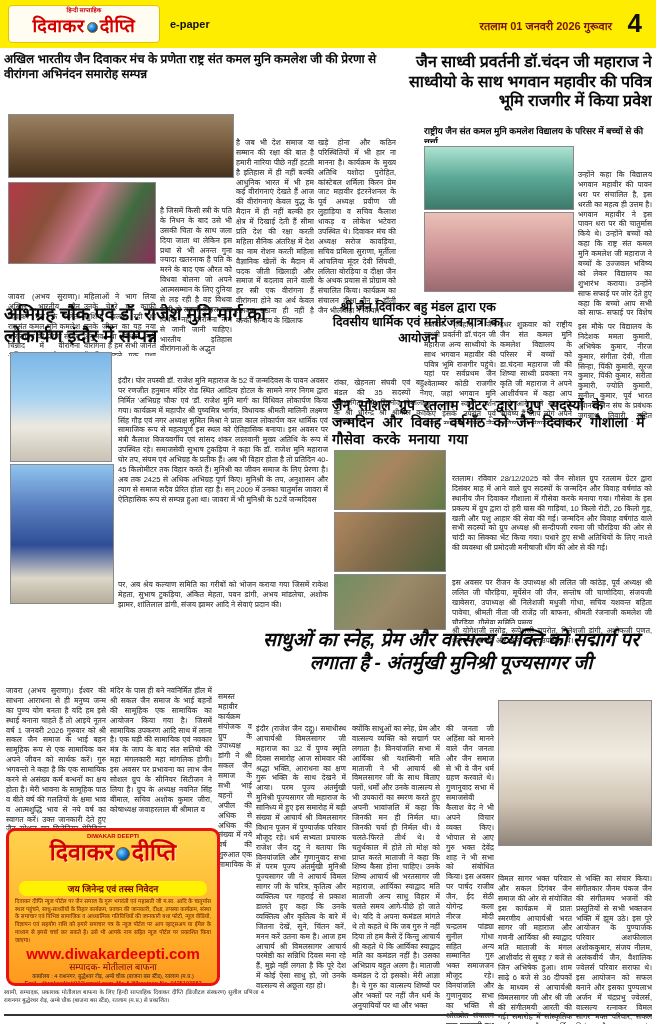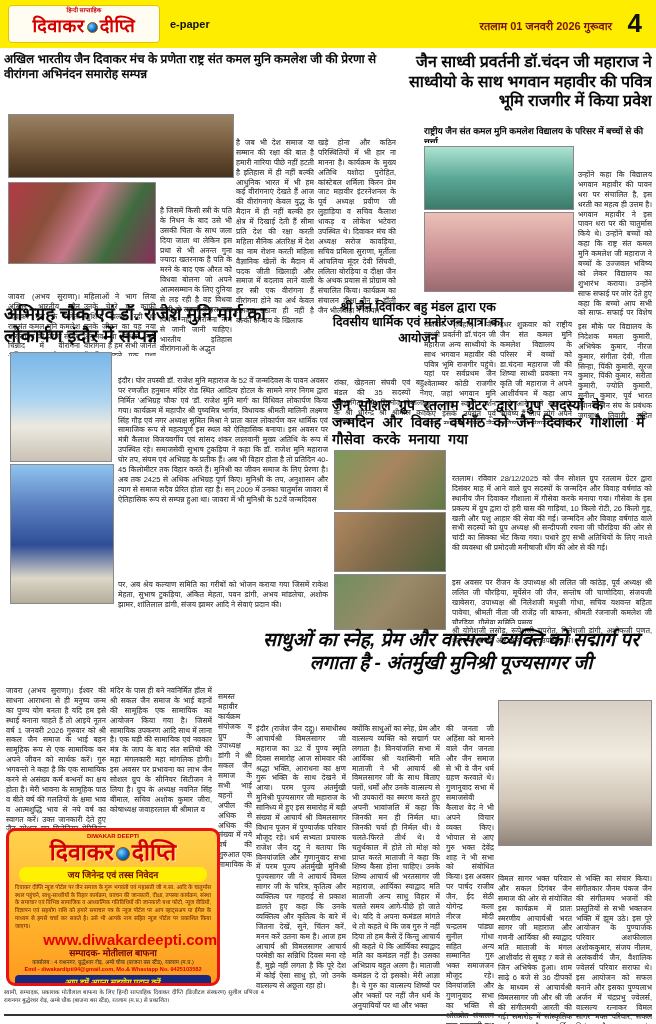--- a/index.html
+++ b/index.html
@@ -34,24 +34,24 @@
   .ph-cow { background:linear-gradient(130deg,#7a9a5a 0%,#a8845f 45%,#5f7a46 100%); }
   .ph-feed { background:linear-gradient(130deg,#b0885f 0%,#7f6a4a 50%,#4f5f3a 100%); }
   .ph-crowd { background:linear-gradient(130deg,#6f8f5f 0%,#9a8a6a 50%,#7f6f50 100%); }
   .ph-monks-white { background:linear-gradient(180deg,#d9d0c5 0%,#f0eadf 38%,#d1c6b6 70%,#90847a 100%); }
 
   
   .ad { position:absolute; left:6px; top:828px; width:214px; height:158px; border:3px solid #e81212; border-radius:9px;
         background:linear-gradient(180deg,#ffd24d 0%,#ffb52e 55%,#ff9a1f 100%); overflow:hidden; padding-top:2px; }
   .ad-brand-small { font-size:6px; font-weight:bold; color:#c40000; text-align:center; line-height:7px; }
   .ad-brand { font-size:23px; font-weight:800; color:#d40000; text-align:center; line-height:25px; text-shadow:1px 1px 0 #ffe9a8; }
-  .ad-slogan { background:#fff200; color:#7a0000; font-weight:bold; font-size:9px; text-align:center; border-radius:7px; margin:2px 10px 1px; padding:1px 0; }
+  .ad-slogan { background:#fff200; color:#7a0000; font-weight:bold; font-size:9px; text-align:center; border-radius:7px; margin:16px 10px 1px; padding:1px 0; }
   .ad-body { font-size:5.6px; line-height:1.38; color:#5a1600; text-align:justify; padding:1px 6px; }
-  .ad-site { font-size:15px; font-weight:800; color:#e80000; text-align:right; line-height:17px; }
-  .ad-editor { font-size:9px; font-weight:bold; color:#7a0000; text-align:center; line-height:11px; }
+  .ad-site { font-size:15px; font-weight:800; color:#e80000; text-align:center; line-height:17px; }
+  .ad-editor { font-size:9px; font-weight:normal; color:#7a0000; text-align:center; line-height:11px; }
   .ad-addr { font-size:5.6px; color:#232323; text-align:center; line-height:7px; }
   .ad-email { font-size:5.6px; color:#d40000; font-weight:bold; text-align:center; line-height:7px; }
   .ad-strip { background:#18287f; color:#ffe400; font-size:8px; font-weight:bold; text-align:center; border-radius:4px; margin:2px 6px 0; padding:1px 0; }
 
   .imprint { position:absolute; left:4px; top:988px; width:260px; font-size:5.8px; line-height:1.4; color:#222; text-align:justify; }
   .rule { position:absolute; left:4px; top:1014px; width:648px; height:2px; background:#333; }
 </style>
 </head>
 <body>
 

